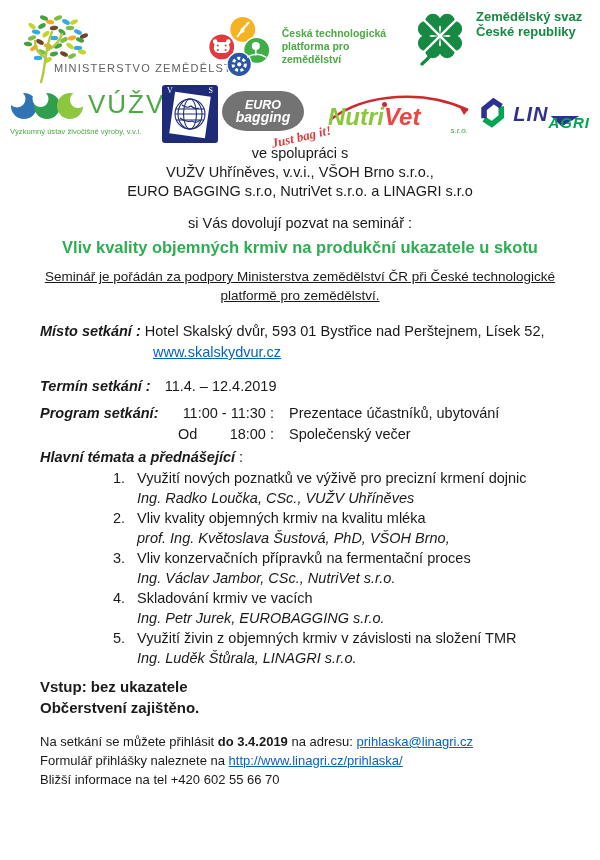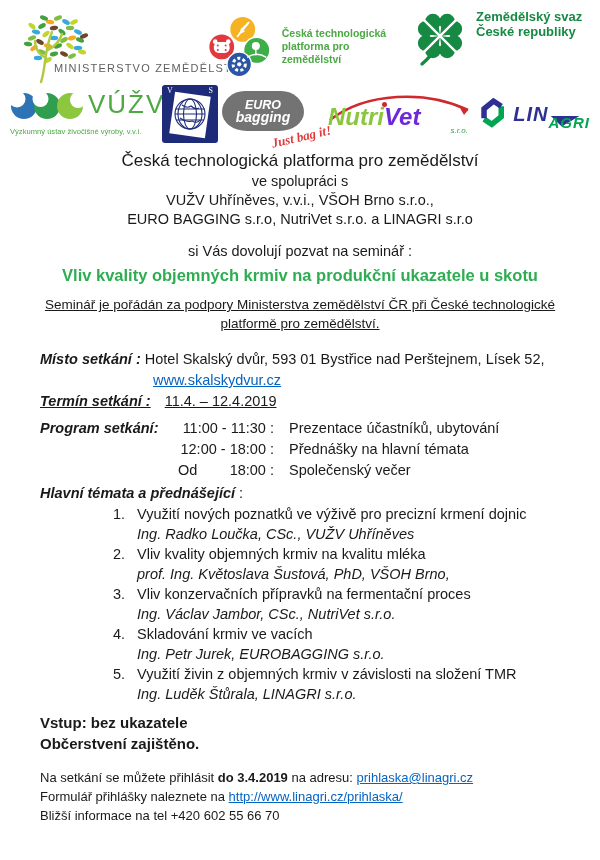--- a/index.html
+++ b/index.html
@@ -44,21 +44,21 @@
   .eb-l1 { color:#fff; font-style:italic; font-weight:900; font-size:12.5px; line-height:12px; }
   .eb-l2 { color:#fff; font-style:italic; font-weight:900; font-size:14px; line-height:13px; }
   .eb-slogan { position:absolute; right:-10px; bottom:-2px; color:#e03a3c;
     font-family:"Liberation Serif", serif; font-style:italic; font-weight:700; font-size:13px;
     transform:rotate(-13deg); white-space:nowrap; }
 
   
   .nv-logo { width:148px; height:52px; position:relative; }
   .nv-text { position:absolute; left:2px; top:15px; white-space:nowrap; }
   .nv-p1 { color:#8cc63e; font-style:italic; font-weight:800; font-size:24px; }
-  .nv-p2 { color:#6d28d9; font-style:italic; font-weight:800; font-size:24px; }
+  .nv-p2 { color:#ef4444; font-style:italic; font-weight:800; font-size:24px; }
   .nv-dot { position:absolute; left:56px; top:14px; width:5px; height:5px; border-radius:50%; background:#ce2a2e; }
   .nv-sro { position:absolute; right:6px; bottom:5px; font-size:8px; color:#2f9e43; font-style:italic; }
 
   
   .lin-logo { width:112px; height:48px; display:flex; align-items:center; position:relative; }
   .lin-text { position:relative; margin-left:6px; white-space:nowrap; }
   .lin-p1 { color:#2e3192; font-style:italic; font-weight:900; font-size:20px; letter-spacing:1px; }
   .lin-tri { position:absolute; left:37px; top:13px; width:30px; height:11px; background:#2e3192;
     clip-path:polygon(0 0, 100% 0, 38% 100%); }
   .lin-p2 { color:#00a551; font-style:italic; font-weight:900; font-size:15px; display:inline-block; transform:translateY(7px); letter-spacing:1px; }
@@ -70,21 +70,21 @@
   .t-invite { margin-top:12px; font-size:14.5px; line-height:20px; }
   .t-seminar { margin-top:2px; font-size:16.5px; line-height:24px; font-weight:700; color:#2ead52; }
   .t-note { margin-top:8px; font-size:13.5px; line-height:19px; }
   .t-note span { text-decoration:underline; }
 
   .left-block { margin-top:16px; padding:0 28px 0 40px; font-size:14.5px; }
   .lbl { font-weight:700; font-style:italic; }
   .place-line { line-height:21px; }
   .place-link-line { line-height:21px; padding-left:113px; }
   a.link { color:#0563c1; text-decoration:underline; cursor:pointer; }
-  .date-line { line-height:21px;text-decoration:underline; }
+  .date-line { margin-top:13px; line-height:21px; }
   .date-val { margin-left:14px; }
 
   .program { position:relative; margin-top:6px; padding-left:122px; }
   .program-label { position:absolute; left:0; top:0; line-height:21px; }
   .prog-row { display:flex; line-height:21px; }
   .prog-time { width:112px; text-align:right; white-space:pre; }
   .prog-act { margin-left:15px; }
 
   .topics-label { margin-top:2px; line-height:21px; }
   .topics { margin-left:73px; }
@@ -261,21 +261,20 @@
     <div class="logo lin-logo">
       <svg width="34" height="40" viewBox="0 0 34 40">
         <path d="M27,11 L27,23 L16,32 L7,26" stroke="#00a551" stroke-width="6.4" fill="none"></path>
         <path d="M7,25 L7,14 L18,5 L27,11" stroke="#2e3192" stroke-width="6.4" fill="none"></path>
       </svg>
       <span class="lin-text"><span class="lin-p1">LIN</span><span class="lin-tri"></span><span class="lin-p2">AGRI</span></span>
     </div>
   </div>
 
   <div class="center-block">
-    <div class="t-title">Česká technologická platforma pro zemědělství</div>
     <div class="t-coop">ve spolupráci s</div>
     <div class="t-partners">VUŽV Uhříněves, v.v.i., VŠOH Brno s.r.o.,</div>
     <div class="t-partners">EURO BAGGING s.r.o, NutriVet s.r.o. a LINAGRI s.r.o</div>
     <div class="t-invite">si Vás dovolují pozvat na seminář :</div>
     <div class="t-seminar">Vliv kvality objemných krmiv na produkční ukazatele u skotu</div>
     <div class="t-note">
       <div><span>Seminář je pořádán za podpory Ministerstva zemědělství ČR při České technologické</span></div>
       <div><span>platformě pro zemědělství.</span></div>
     </div>
   </div>
@@ -287,24 +286,20 @@
 
     <div class="date-line"><span class="lbl">Termín setkání :</span><span class="date-val">11.4. – 12.4.2019</span></div>
 
     <div class="program">
       <span class="program-label lbl">Program setkání:</span>
       <div class="prog-row">
           <span class="prog-time">11:00 - 11:30 :</span>
           <span class="prog-act">Prezentace účastníků, ubytování</span>
         </div>
       <div class="prog-row">
-          <span class="prog-time">12:00 - 18:00 :</span>
-          <span class="prog-act">Přednášky na hlavní témata</span>
-        </div>
-      <div class="prog-row">
           <span class="prog-time">Od        18:00 :</span>
           <span class="prog-act">Společenský večer</span>
         </div>
     </div>
 
     <div class="topics-label"><span class="lbl">Hlavní témata a přednášející</span><span> :</span></div>
 
     <div class="topics">
       <div class="topic">
         <div class="topic-line1">

